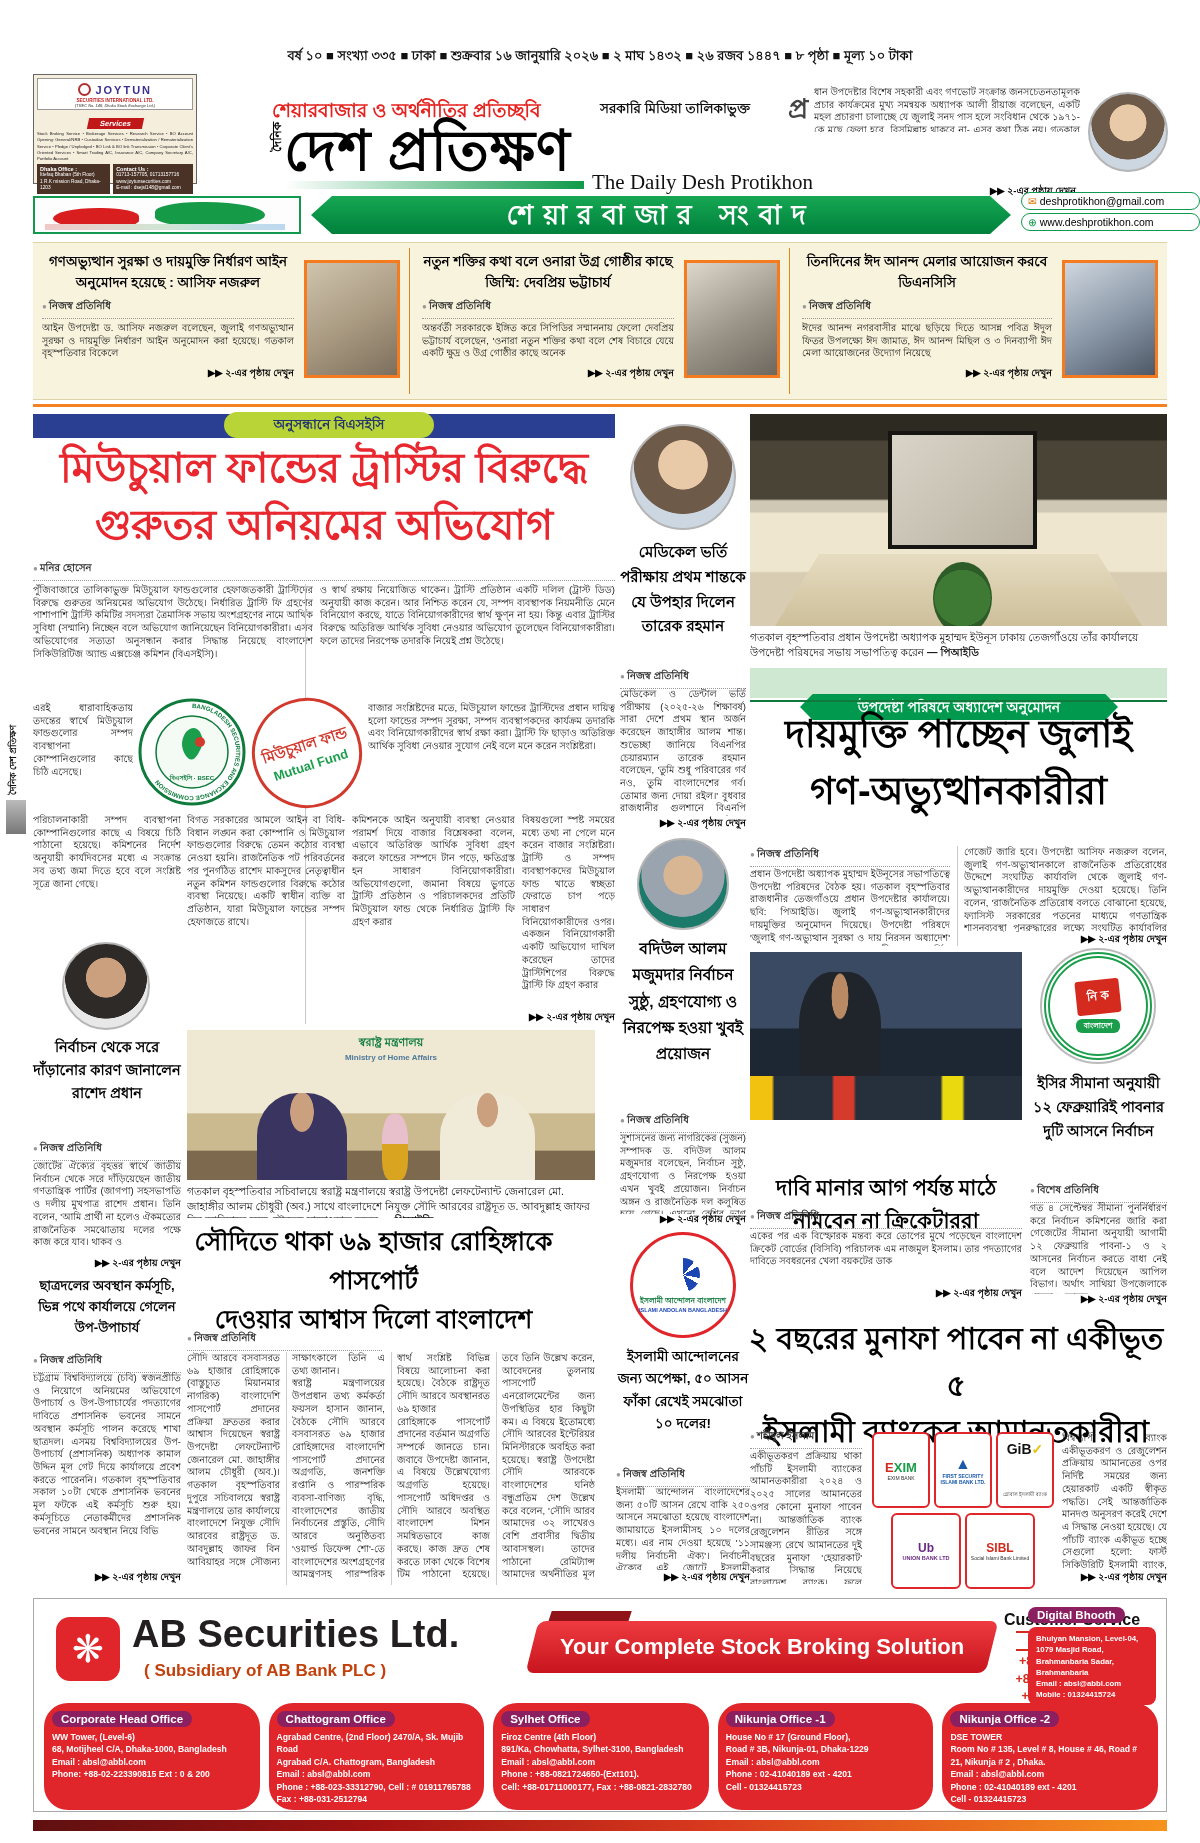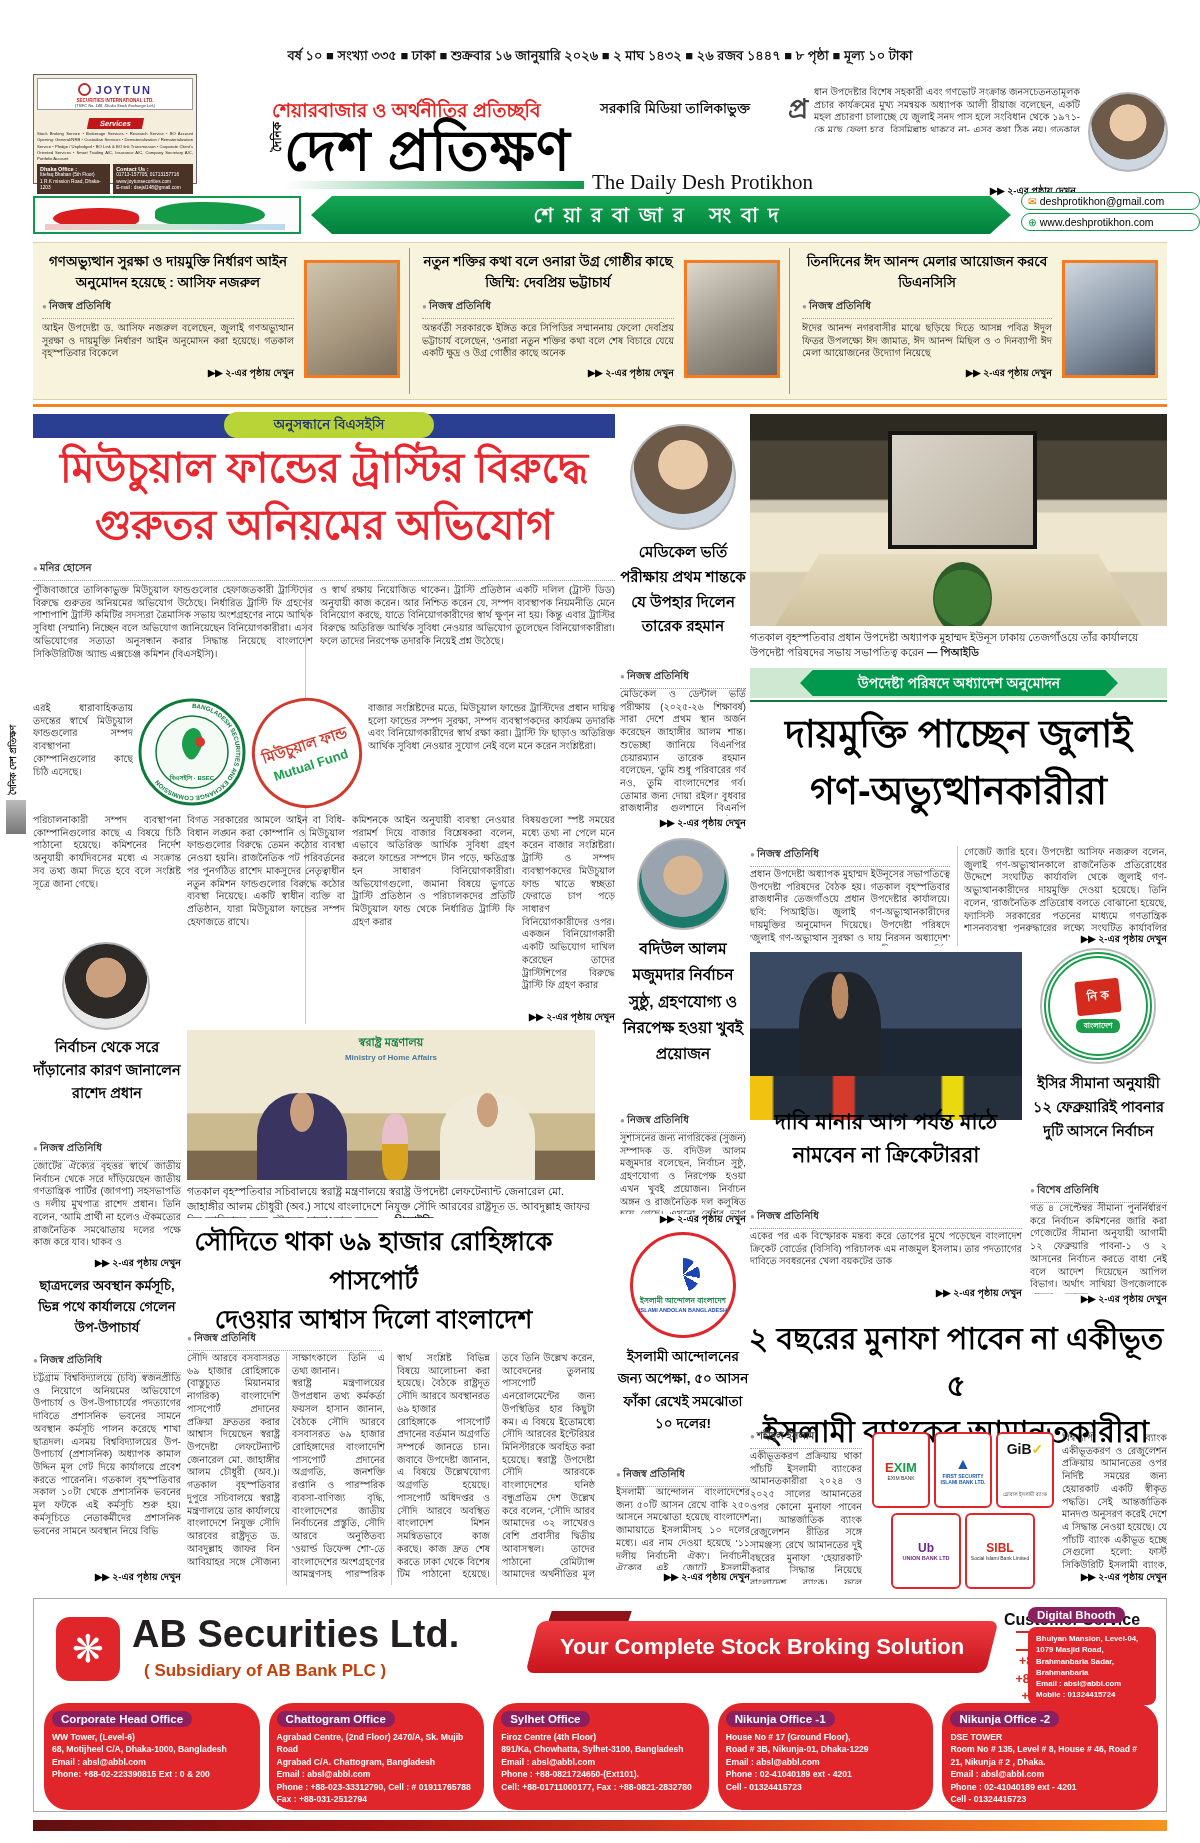--- a/index.html
+++ b/index.html
@@ -13,21 +13,21 @@
   .hl{font-weight:bold;color:#000;}
   .byline{font-size:10px;font-weight:bold;color:#333;border-bottom:1px dotted #999;padding-bottom:3px;}
   .byline::before{content:"● ";color:#9a9a9a;font-size:8px;}
   .jump{font-weight:bold;font-size:9.5px;color:#000;text-align:right;}
   .vrule{width:1px;background:#c9c9c9;}
   .photo{background:linear-gradient(150deg,#cfc4ad,#a89880 55%,#7c6f5c);}
   .circ{border-radius:50%;border:2px solid #b5b5b5;}
   .portrait{background:radial-gradient(circle at 50% 38%,#e8c9a8 0 30%,#6e5a48 31% 60%,#cdd7e2 61%);}
   .cap{font-size:10.5px;line-height:1.4;color:#111;}
   .orange-frame{border:3px solid #f47b20;}
-  .pill-green{background:#00994d;color:#fff;border-radius:14px;}
+  .pill-green{background:#00994d;color:#fff;border-radius:14px;margin-top:24px;}
   .prewrap{white-space:pre-line;}
   .office-card{background:#e0252b;border-radius:24px;color:#fff;padding:6px 8px 4px 8px;}
   .office-head{display:inline-block;background:#8c1f5f;color:#fff;font-weight:bold;font-size:11.5px;border-radius:10px;padding:2px 9px;margin-bottom:4px;}
   .office-body{font-size:8.6px;line-height:1.45;font-weight:bold;}
   .minilogo{background:#fff;border:2px solid #e0252b;border-radius:6px;display:flex;flex-direction:column;align-items:center;justify-content:center;text-align:center;overflow:hidden;}
 </style>
 </head>
 <body>
 
 <div id="page">
@@ -76,21 +76,21 @@
       <div class="jump" style="padding-right:92px;">▶▶ ২-এর পৃষ্ঠায় দেখুন</div>
     </div>
   </div>
 
   <div class="abs" style="left:33px;top:196px;width:1134px;height:38px;">
     <div class="abs" style="left:0;top:0;width:268px;height:38px;border:2px solid #119a4e;background:#fdfdfd;overflow:hidden;">
       <div style="position:absolute;left:18px;top:10px;width:86px;height:20px;background:#d91e20;border-radius:55% 45% 40% 50%;"></div>
       <div style="position:absolute;left:120px;top:4px;width:110px;height:24px;background:#159a47;border-radius:45% 60% 50% 40%;"></div>
       <div style="position:absolute;left:10px;bottom:2px;width:240px;height:6px;background:linear-gradient(90deg,#f2c7c7,#cfe6d4,#bcd8f0);"></div>
     </div>
-    <div class="abs ctr b" style="left:278px;top:0;width:700px;height:38px;line-height:38px;color:#fff;font-size:20px;letter-spacing:10px;background:linear-gradient(180deg,#16a753,#00813c);clip-path:polygon(3% 0,97% 0,100% 50%,97% 100%,3% 100%,0 50%);">শেয়ারবাজার সংবাদ</div>
+    <div class="abs ctr b" style="left:278px;top:0;width:700px;height:38px;line-height:38px;color:#fff;font-size:27px;letter-spacing:10px;background:linear-gradient(180deg,#16a753,#00813c);clip-path:polygon(3% 0,97% 0,100% 50%,97% 100%,3% 100%,0 50%);">শেয়ারবাজার সংবাদ</div>
     <div class="abs" style="left:988px;top:-4px;width:179px;">
       <div style="border:1.5px solid #119a4e;border-radius:11px;padding:2px 6px;font-size:10.5px;background:#fff;margin-bottom:3px;">
         <span style="color:#e07a10;">✉</span>
         <span>deshprotikhon@gmail.com</span>
       </div>
       <div style="border:1.5px solid #119a4e;border-radius:11px;padding:2px 6px;font-size:10.5px;background:#fff;">
         <span style="color:#119a4e;">⊕</span>
         <span>www.deshprotikhon.com</span>
       </div>
     </div>
@@ -263,21 +263,21 @@
   <div class="abs vrule" style="left:957px;top:846px;height:100px;"></div>
   <div class="abs" style="left:964px;top:846px;width:203px;height:100px;">
     <div class="just body9 clip" style="height:86px;">গেজেট জারি হবে। উপদেষ্টা আসিফ নজরুল বলেন, জুলাই গণ-অভ্যুত্থানকালে রাজনৈতিক প্রতিরোধের উদ্দেশে সংঘটিত কার্যাবলি থেকে জুলাই গণ-অভ্যুত্থানকারীদের দায়মুক্তি দেওয়া হয়েছে। তিনি বলেন, 'রাজনৈতিক প্রতিরোধ বলতে বোঝানো হয়েছে, ফ্যাসিস্ট সরকারের পতনের মাধ্যমে গণতান্ত্রিক শাসনব্যবস্থা পুনরুদ্ধারের লক্ষ্যে সংঘটিত কার্যাবলির দায়দায়িত্ব থেকে জুলাই গণ-অভ্যুত্থানকারীদের দায়মুক্তি দেওয়া হয়েছে।' জুলাই ও আগস্টের সময়কালে সংঘটিত কার্যাবলি থেকে দায়মুক্তি দেওয়া হয়েছে জানিয়ে আসিফ নজরুল বলেন, ইতিমধ্যে জুলাই অভ্যুত্থানকারীদের বিরুদ্ধে কোনো ফৌজদারি</div>
     <div class="jump">▶▶ ২-এর পৃষ্ঠায় দেখুন</div>
   </div>
 
   <div class="abs" style="left:750px;top:952px;width:272px;height:168px;background:linear-gradient(180deg,#3a4a62 0 45%,#1d2633 46%);overflow:hidden;">
     <div style="position:absolute;left:18%;top:12%;width:30%;height:80%;background:radial-gradient(ellipse at 50% 18%,#b98a64 0 14%,#20242b 15%);border-radius:40% 40% 0 0;"></div>
     <div style="position:absolute;left:0;bottom:0;width:100%;height:26%;background:linear-gradient(90deg,#f2c211 0 8%,#26303d 9% 30%,#d53b2a 31% 38%,#26303d 39% 70%,#ead90e 71% 78%,#26303d 79%);"></div>
   </div>
-  <div class="abs ctr hl" style="left:744px;top:1106px;width:284px;font-size:21px;line-height:1.55;">
+  <div class="abs ctr hl" style="left:744px;top:1172px;width:284px;font-size:21px;line-height:1.55;font-family:Liberation Serif, serif;">
     <span>দাবি মানার আগ পর্যন্ত মাঠে</span><br>
     <span>নামবেন না ক্রিকেটাররা</span>
   </div>
   <div class="abs byline" style="left:750px;top:1208px;width:272px;">নিজস্ব প্রতিনিধি</div>
   <div class="abs just body9 clip" style="left:750px;top:1230px;width:272px;height:56px;">একের পর এক বিস্ফোরক মন্তব্য করে তোপের মুখে পড়েছেন বাংলাদেশ ক্রিকেট বোর্ডের (বিসিবি) পরিচালক এম নাজমুল ইসলাম। তার পদত্যাগের দাবিতে সবধরনের খেলা বয়কটের ডাক</div>
   <div class="abs jump" style="left:750px;top:1286px;width:272px;">▶▶ ২-এর পৃষ্ঠায় দেখুন</div>
 
   <div class="abs" style="left:1040px;top:948px;width:116px;height:116px;border-radius:50%;border:2px solid #bbb;background:#fff;display:flex;flex-direction:column;align-items:center;justify-content:center;">
     <div style="position:absolute;width:96px;height:96px;border-radius:50%;border:6px double #1b9e4b;"></div>
     <div class="b" style="width:44px;height:34px;background:#d42b1e;color:#fff;font-size:12px;display:flex;align-items:center;justify-content:center;transform:rotate(-6deg);border-radius:3px;z-index:1;">নি ক</div>

